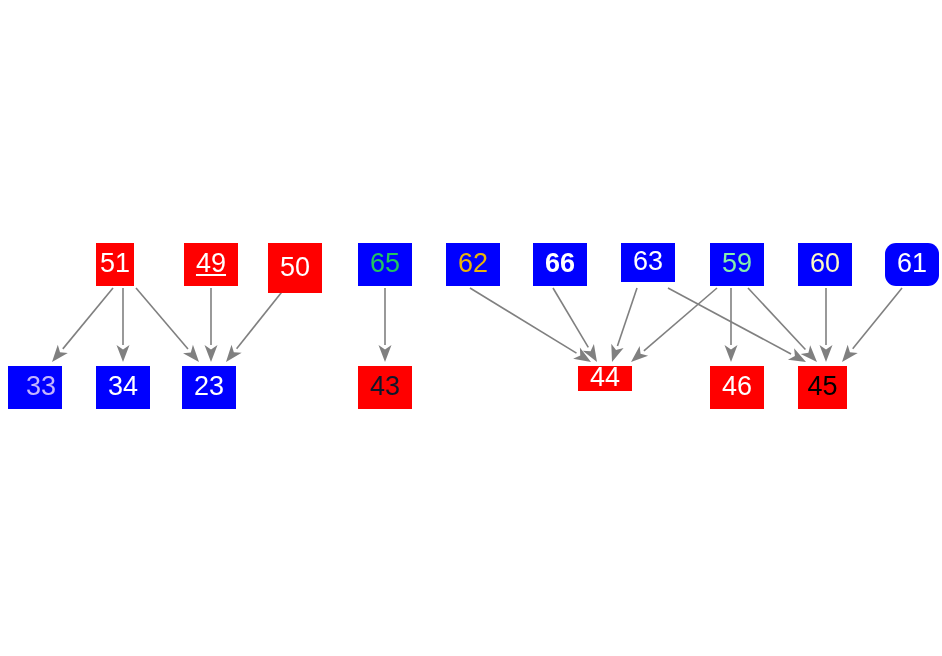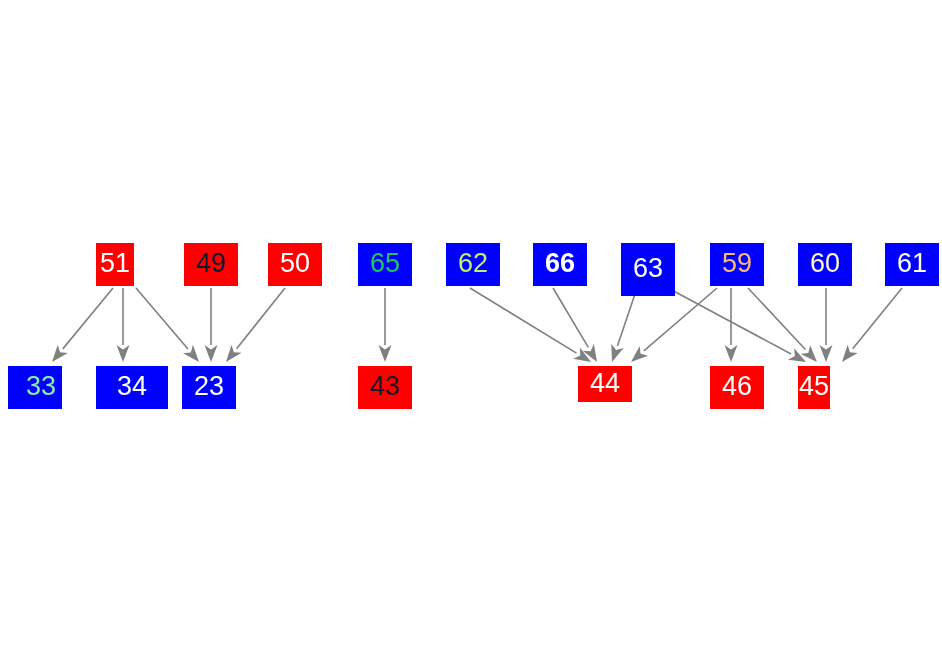--- a/index.html
+++ b/index.html
@@ -119,63 +119,63 @@
       <g>
         <line x1="902" y1="288" x2="852.7066332931607" y2="348.7951522717684" stroke="#808080" stroke-width="1.6"></line>
         <polygon points="842.00,362.00 847.66,344.70 849.92,352.23 857.76,352.89" fill="#808080"></polygon>
       </g>
     </svg>
 
   <div id="node-layer">
       <div class="node" style="left: 96px; top: 243px; width: 38px; height: 43px; background: rgb(255, 0, 0); color: rgb(255, 255, 255);">
         <span class="node-label">51</span>
       </div>
-      <div class="node" style="left: 184px; top: 243px; width: 54px; height: 43px; background: rgb(255, 0, 0); color: #0f172a;">
+      <div class="node" style="left: 184px; top: 243px; width: 54px; height: 43px; background: rgb(255, 0, 0); color: #ffffff; text-decoration: underline;">
         <span class="node-label">49</span>
       </div>
-      <div class="node" style="left: 268px; top: 243px; width: 54px; height: 43px; background: rgb(255, 0, 0); color: rgb(255, 255, 255);">
+      <div class="node" style="left: 268px; top: 243px; width: 54px; height: 50px; background: rgb(255, 0, 0); color: rgb(255, 255, 255);">
         <span class="node-label">50</span>
       </div>
       <div class="node" style="left: 358px; top: 243px; width: 54px; height: 43px; background: rgb(0, 0, 255); color: #22c55e;">
         <span class="node-label">65</span>
       </div>
-      <div class="node" style="left: 446px; top: 243px; width: 54px; height: 43px; background: rgb(0, 0, 255); color: #bef264;">
+      <div class="node" style="left: 446px; top: 243px; width: 54px; height: 43px; background: rgb(0, 0, 255); color: #eab308;">
         <span class="node-label">62</span>
       </div>
       <div class="node" style="left: 533px; top: 243px; width: 54px; height: 43px; background: rgb(0, 0, 255); color: rgb(255, 255, 255); font-weight: bold;">
         <span class="node-label">66</span>
       </div>
-      <div class="node" style="left: 621px; top: 243px; width: 54px; height: 53px; background: rgb(0, 0, 255); color: rgb(255, 255, 255);">
+      <div class="node" style="left: 621px; top: 243px; width: 54px; height: 39px; background: rgb(0, 0, 255); color: rgb(255, 255, 255);">
         <span class="node-label">63</span>
       </div>
-      <div class="node" style="left: 710px; top: 243px; width: 54px; height: 43px; background: rgb(0, 0, 255); color: #fdba74;">
+      <div class="node" style="left: 710px; top: 243px; width: 54px; height: 43px; background: rgb(0, 0, 255); color: #86efac;">
         <span class="node-label">59</span>
       </div>
       <div class="node" style="left: 798px; top: 243px; width: 54px; height: 43px; background: rgb(0, 0, 255); color: #fef9c3;">
         <span class="node-label">60</span>
       </div>
-      <div class="node" style="left: 885px; top: 243px; width: 54px; height: 43px; background: rgb(0, 0, 255); color: rgb(255, 255, 255);">
+      <div class="node" style="left: 885px; top: 243px; width: 54px; height: 43px; background: rgb(0, 0, 255); color: rgb(255, 255, 255); border-radius: 11px;">
         <span class="node-label">61</span>
       </div>
-      <div class="node" style="left: 8px; top: 366px; width: 54px; height: 43px; background: rgb(0, 0, 255); color: #86efac; padding-left: 12px;">
+      <div class="node" style="left: 8px; top: 366px; width: 54px; height: 43px; background: rgb(0, 0, 255); color: #c4b5fd; padding-left: 12px;">
         <span class="node-label">33</span>
       </div>
-      <div class="node" style="left: 96px; top: 366px; width: 72px; height: 43px; background: rgb(0, 0, 255); color: rgb(255, 255, 255);">
+      <div class="node" style="left: 96px; top: 366px; width: 54px; height: 43px; background: rgb(0, 0, 255); color: rgb(255, 255, 255);">
         <span class="node-label">34</span>
       </div>
       <div class="node" style="left: 182px; top: 366px; width: 54px; height: 43px; background: rgb(0, 0, 255); color: rgb(255, 255, 255);">
         <span class="node-label">23</span>
       </div>
       <div class="node" style="left: 358px; top: 366px; width: 54px; height: 43px; background: rgb(255, 0, 0); color: #0f172a;">
         <span class="node-label">43</span>
       </div>
-      <div class="node" style="left: 578px; top: 366px; width: 54px; height: 36px; background: rgb(255, 0, 0); color: rgb(255, 255, 255);">
+      <div class="node" style="left: 578px; top: 366px; width: 54px; height: 25px; background: rgb(255, 0, 0); color: rgb(255, 255, 255);">
         <span class="node-label">44</span>
       </div>
       <div class="node" style="left: 710px; top: 366px; width: 54px; height: 43px; background: rgb(255, 0, 0); color: rgb(255, 255, 255);">
         <span class="node-label">46</span>
       </div>
-      <div class="node" style="left: 798px; top: 366px; width: 32px; height: 43px; background: rgb(255, 0, 0); color: #ffffff;">
+      <div class="node" style="left: 798px; top: 366px; width: 49px; height: 43px; background: rgb(255, 0, 0); color: #000000;">
         <span class="node-label">45</span>
       </div>
     </div>
 
 </div>
 
 </body></html>

